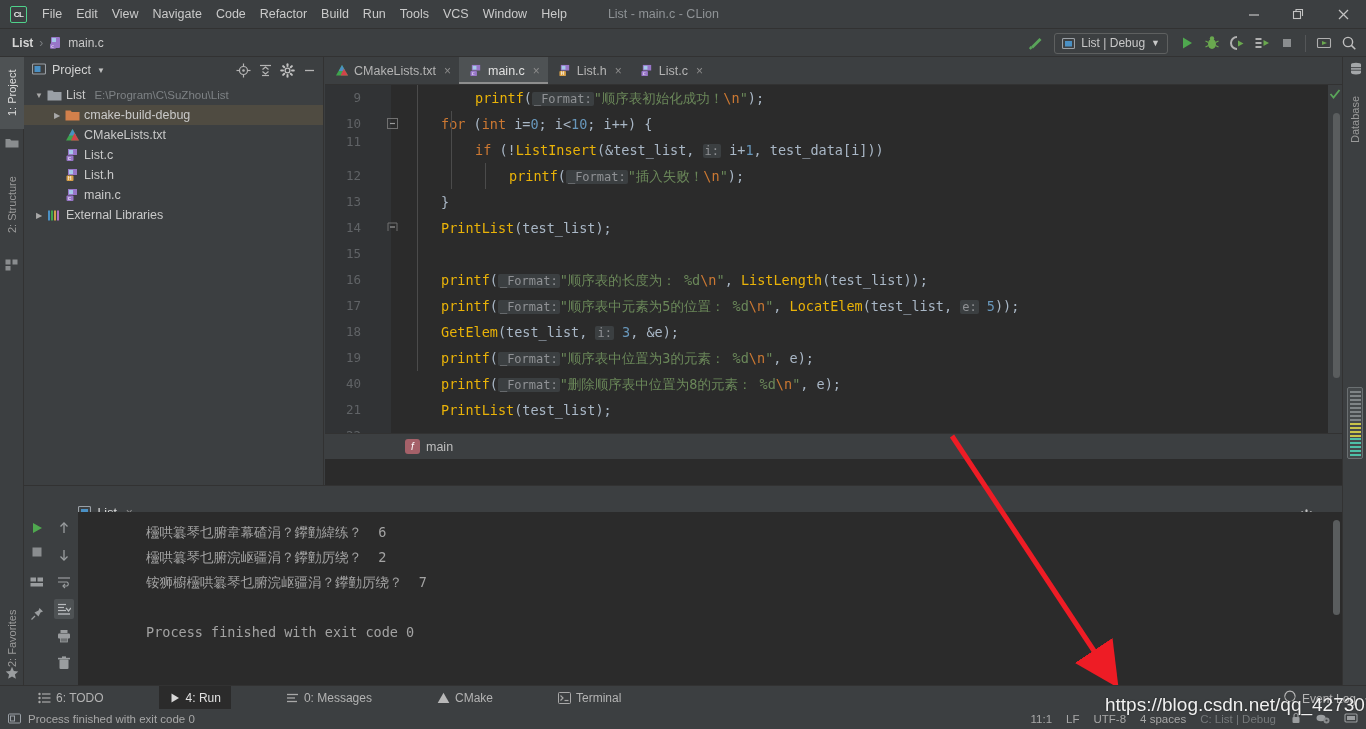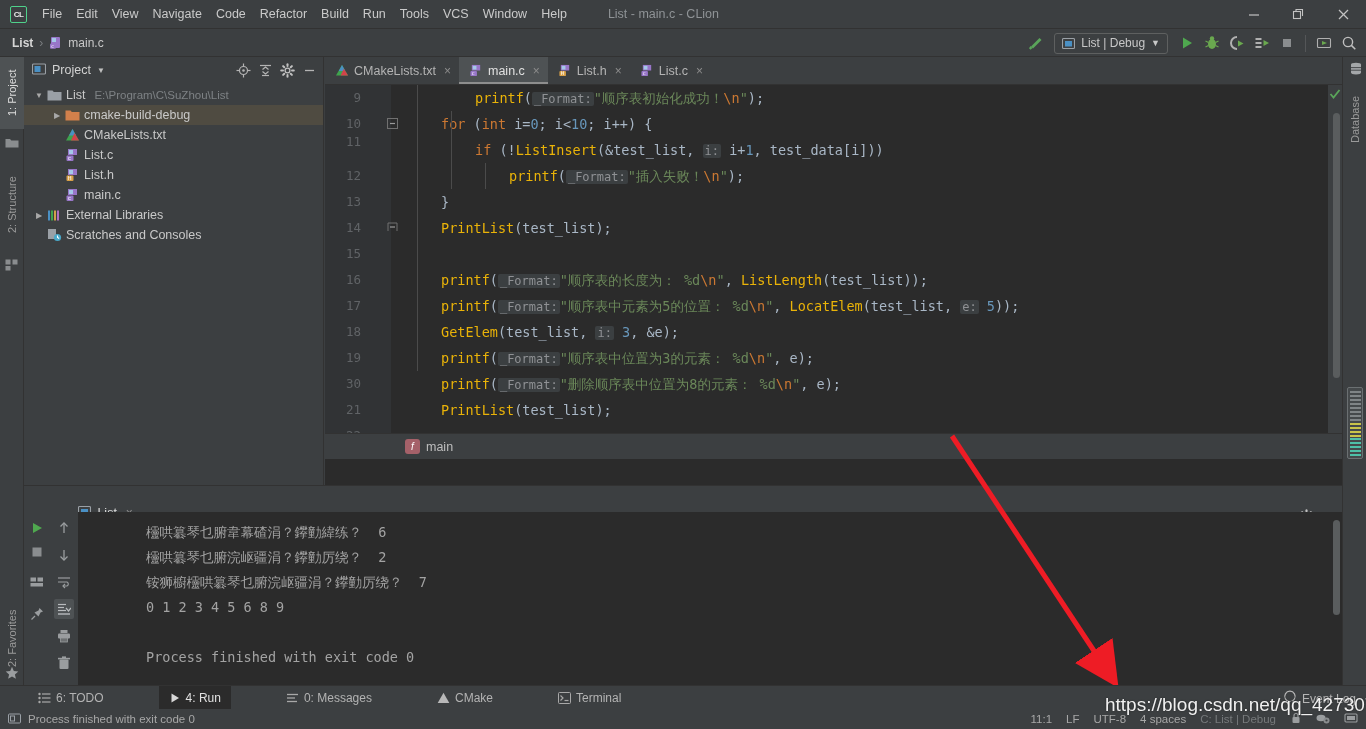--- a/index.html
+++ b/index.html
@@ -594,31 +594,20 @@
           <span class="tnode-icon">
             <svg width="15" height="13" viewBox="0 0 15 13">
               <rect x="1" y="1.5" width="2" height="10" fill="#4a90c4"></rect>
               <rect x="4" y="1.5" width="2" height="10" fill="#3fa34d"></rect>
               <rect x="7" y="1.5" width="2" height="10" fill="#d2a04b"></rect>
               <rect x="10" y="1.5" width="2" height="10" fill="#b070c0"></rect>
             </svg>
           </span>
           <span class="tnode-label">External Libraries</span>
         </div>
-        <div class="tree-row" style="padding-left: 8px;">
-          <span class="twisty"></span>
-          <span class="tnode-icon">
-            <svg width="15" height="14" viewBox="0 0 15 14">
-              <rect x="1" y="1" width="8" height="10" fill="#9aa0a6"></rect>
-              <circle cx="10.5" cy="9.5" r="3.6" fill="#4aa8c8"></circle>
-              <polyline points="10.5,7.4 10.5,9.5 12.2,10.4" fill="none" stroke="#ffffff" stroke-width="1.1"></polyline>
-            </svg>
-          </span>
-          <span class="tnode-label">Scratches and Consoles</span>
-        </div>
       </div>
   </div>
 
   <div class="editor-wrap">
     <div class="tabbar" id="etabs">
         <div class="etab">
           <span class="ficon"><svg width="14" height="13" viewBox="0 0 15 14">
               <polygon points="7.5,1 14,12.5 1,12.5" fill="#3fa34d"></polygon>
               <polygon points="7.5,1 11,7.5 4,7.5" fill="#4a90c4"></polygon>
               <polygon points="9.5,5 14,12.5 6,12.5" fill="#d2434b"></polygon>
@@ -665,21 +654,21 @@
             <div class="gutter-line" style="top: 31px;">10</div>
             <div class="gutter-line" style="top: 49px;">11</div>
             <div class="gutter-line" style="top: 83px;">12</div>
             <div class="gutter-line" style="top: 109px;">13</div>
             <div class="gutter-line" style="top: 135px;">14</div>
             <div class="gutter-line" style="top: 161px;">15</div>
             <div class="gutter-line" style="top: 187px;">16</div>
             <div class="gutter-line" style="top: 213px;">17</div>
             <div class="gutter-line" style="top: 239px;">18</div>
             <div class="gutter-line" style="top: 265px;">19</div>
-            <div class="gutter-line" style="top: 291px;">30</div>
+            <div class="gutter-line" style="top: 291px;">40</div>
             <div class="gutter-line" style="top: 317px;">21</div>
             <div class="gutter-line" style="top: 343px;">22</div>
           </div>
         <div class="fold" style="top:33px;">
           <svg width="11" height="11" viewBox="0 0 11 11">
             <rect x="0.5" y="0.5" width="10" height="10" fill="none" stroke="#707070" stroke-width="1"></rect>
             <line x1="3" y1="5.5" x2="8" y2="5.5" stroke="#9a9a9a" stroke-width="1.2"></line>
           </svg>
         </div>
         <div class="fold" style="top:136px;">
@@ -832,21 +821,20 @@
             <rect x="5" y="0.4" width="4" height="1.6" fill="#9a9d9f"></rect>
           </svg>
         </span>
       </div>
 
       <div class="console" id="console-root">
         <div class="cn-scroll"></div>
       <div class="cn-line cn-txt" style="min-height: 25px;">欞哄簒琴乜腑韋幕碴涓？鑻勭緯练？  6</div>
           <div class="cn-line cn-txt" style="min-height: 25px;">欞哄簒琴乜腑浣岖疆涓？鑻勭厉绕？  2</div>
           <div class="cn-line cn-txt" style="min-height: 25px;">铵狮櫥欞哄簒琴乜腑浣岖疆涓？鑻勭厉绕？  7</div>
-          <div class="cn-line cn-txt" style="min-height: 25px;">0 1 2 3 4 5 6 8 9</div>
           <div class="cn-line cn-txt" style="min-height: 25px;"></div>
           <div class="cn-line cn-txt" style="min-height: 25px;">Process finished with exit code 0</div>
         </div>
     </div>
   </div>
 
   <div class="bottom-strip" id="bottom-root">
       <div class="btab" style="margin-left: 28px;">
         <span style="display: flex;">
           <svg width="13" height="12" viewBox="0 0 13 12">

